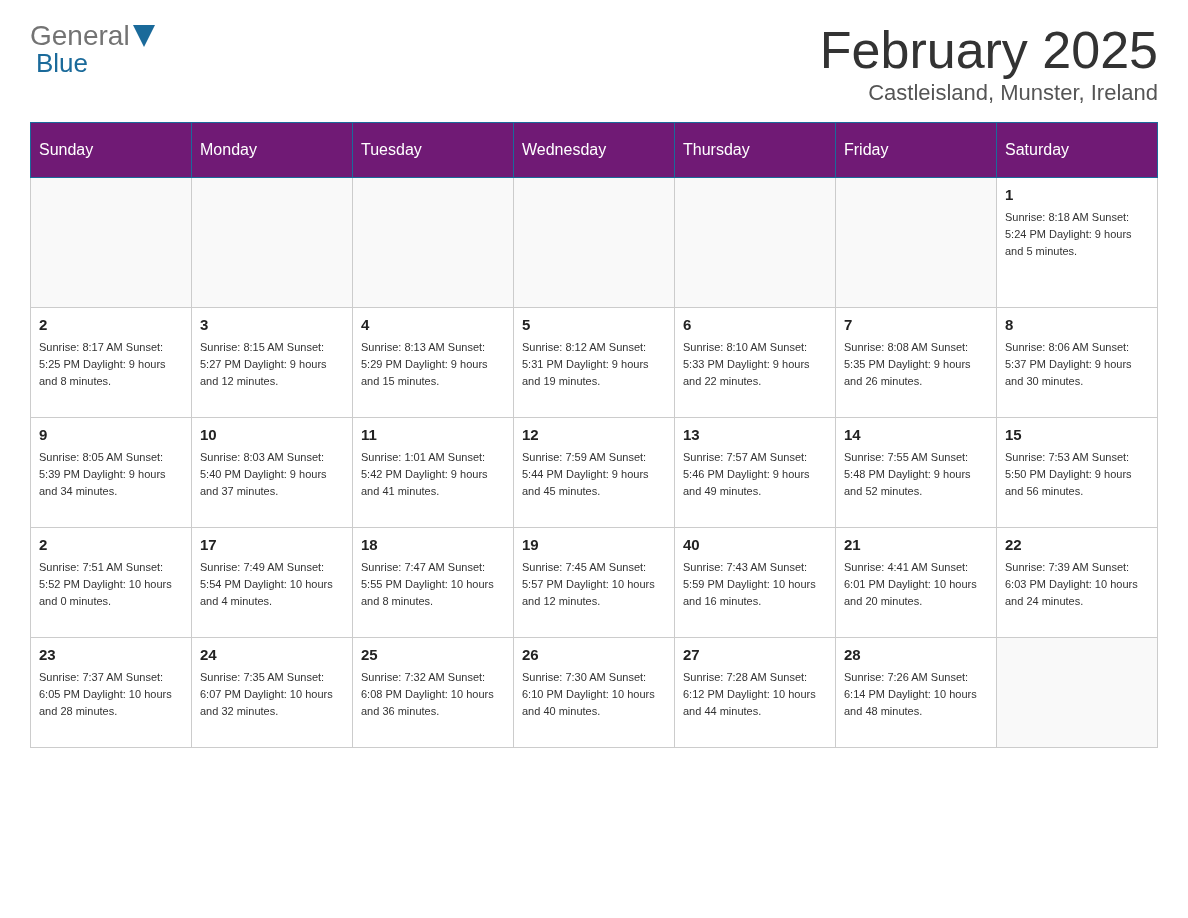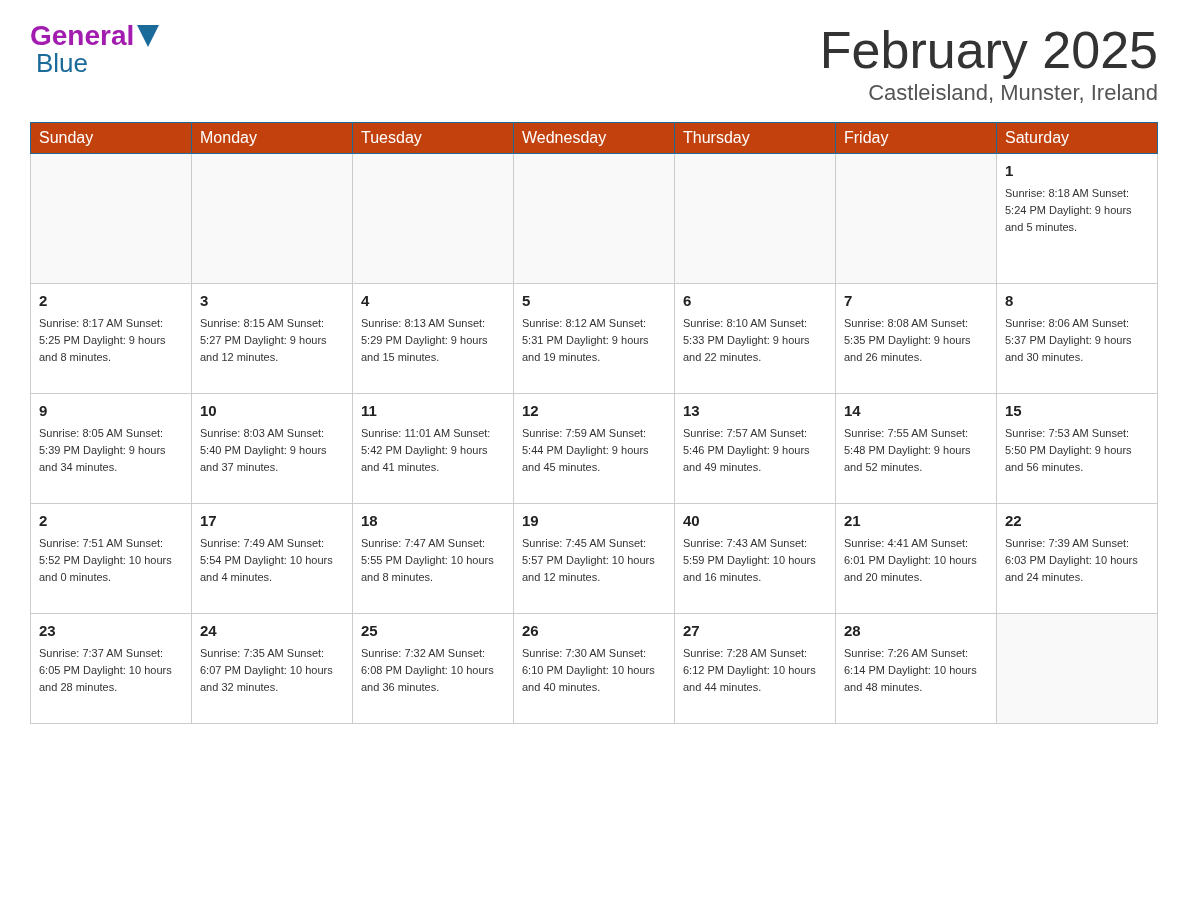--- a/index.html
+++ b/index.html
@@ -36,23 +36,23 @@
     }
     .location {
       font-size: 22px;
       color: #555;
     }
     .calendar {
       width: 100%;
       border-collapse: collapse;
     }
     .calendar thead tr th {
-      background-color: #c2410c;
+      background-color: #701a75;
       color: #fff;
-      padding: 6px 8px;
+      padding: 18px 8px;
       font-size: 16px;
       font-weight: normal;
       text-align: left;
       border: 1px solid #1a6a9a;
     }
     .calendar tbody tr td {
       vertical-align: top;
       padding: 6px 8px;
       border: 1px solid #ccc;
       width: 14.28%;
@@ -90,21 +90,21 @@
       align-items: center;
       margin-top: -6px;
     }
   </style>
 </head>
 <body>
 
 <div class="header">
   <div class="logo-wrapper">
     <div class="logo-line1">
-      <span class="logo-general" style="font-size:28px;font-weight:bold;color:#a21caf;">General</span>
+      <span class="logo-general" style="font-size:28px;font-weight:normal;color:#737373;">General</span>
       <span style="display:inline-block;margin-left:3px;margin-top:4px;">
         <svg width="22" height="22" viewBox="0 0 22 22">
             <polygon points="0,0 22,0 11,22" fill="#1a6a9a"></polygon>
           </svg>
       </span>
     </div>
     <div class="logo-line2" style="margin-top:-4px;margin-left:4px;">
       <span class="logo-blue" style="font-size:26px;font-weight:normal;color:#1a6a9a;">Blue</span>
     </div>
   </div>
@@ -193,21 +193,21 @@
 Daylight: 9 hours and 34 minutes.</div>
         </td>
         <td>
           <div class="day-num">10</div>
           <div class="day-info">Sunrise: 8:03 AM
 Sunset: 5:40 PM
 Daylight: 9 hours and 37 minutes.</div>
         </td>
         <td>
           <div class="day-num">11</div>
-          <div class="day-info">Sunrise: 11:01 AM
+          <div class="day-info">Sunrise: 1:01 AM
 Sunset: 5:42 PM
 Daylight: 9 hours and 41 minutes.</div>
         </td>
         <td>
           <div class="day-num">12</div>
           <div class="day-info">Sunrise: 7:59 AM
 Sunset: 5:44 PM
 Daylight: 9 hours and 45 minutes.</div>
         </td>
         <td>

